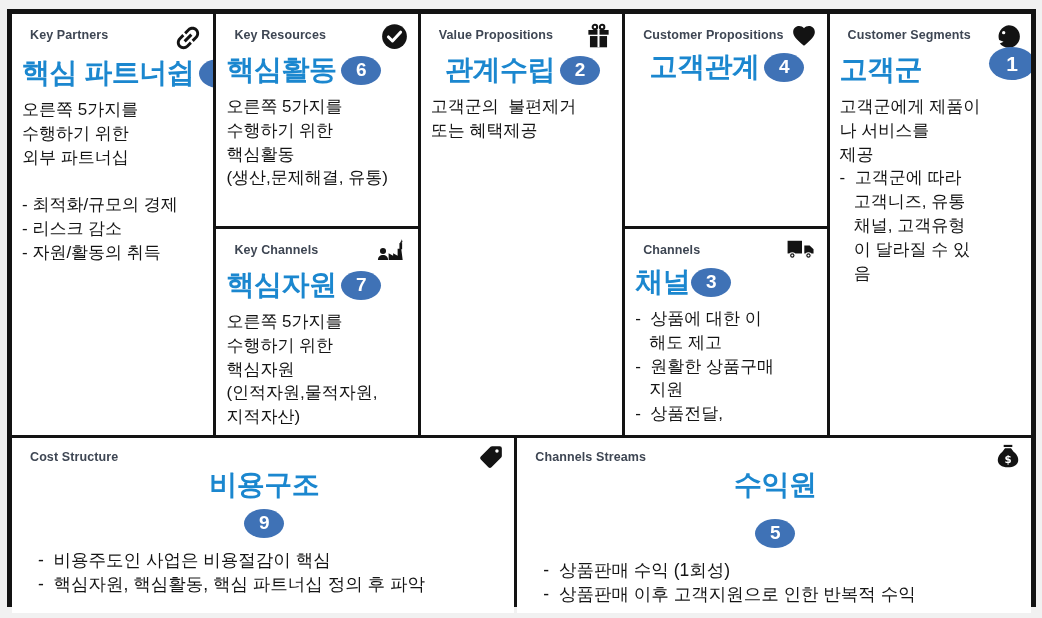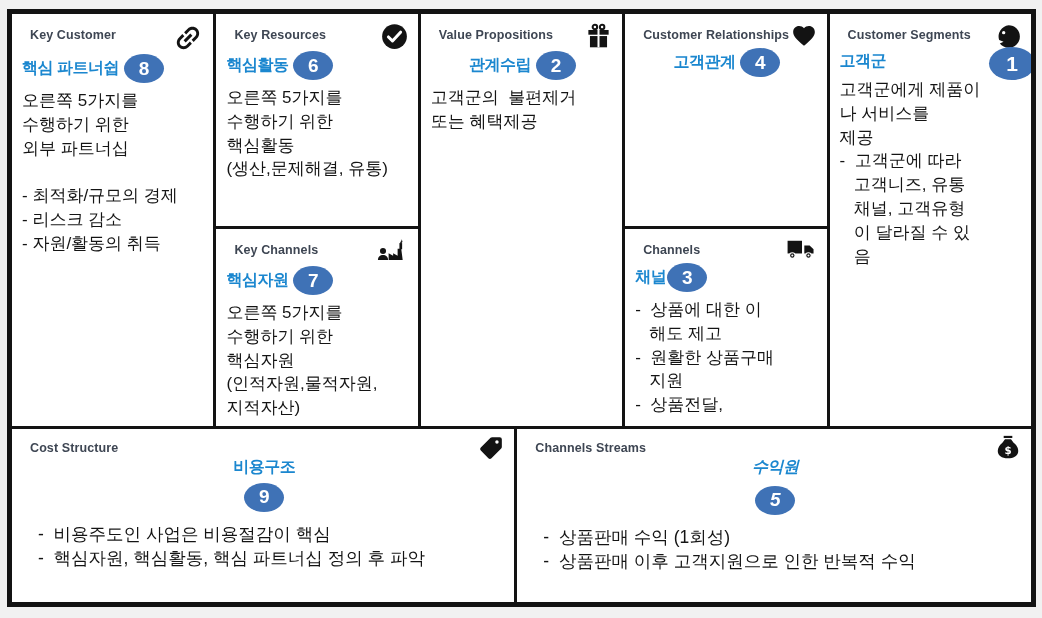--- a/index.html
+++ b/index.html
@@ -45,21 +45,21 @@
     font-size:12.5px;font-weight:600;color:var(--label-gray);
     padding-top:5px;letter-spacing:.1px;
   }
   .sec-icon{flex:0 0 auto;line-height:0;margin-right:2px;}
   .sec-icon svg{display:block;}
   .title-row{
     display:flex;align-items:center;gap:5px;margin-top:1px;
   }
   .title-row.center{justify-content:center;}
   .sec-title{
-    font-size:16px;font-weight:700;color:var(--title-blue);
+    font-size:28px;font-weight:700;color:var(--title-blue);
     letter-spacing:-0.5px;white-space:nowrap;text-align:right;
   }
   .badge{
     display:inline-flex;align-items:center;justify-content:center;
     min-width:40px;height:29px;border-radius:50%;
     background:var(--badge-blue);color:#fff;
     font-size:19px;font-weight:700;
   }
   .badge.big{min-width:46px;height:33px;font-size:21px;}
   .badge-float{position:absolute;top:33px;right:-4px;z-index:3;}
@@ -76,21 +76,21 @@
 </style>
 </head>
 <body>
 
 <div class="canvas">
 
   <div class="top-grid">
 
     <section class="cell span2">
       <div class="sec-head">
-        <span class="sec-label">Key Customer</span>
+        <span class="sec-label">Key Partners</span>
         <span class="sec-icon">
           <svg width="30" height="30" viewBox="0 0 24 24">
               <g transform="rotate(-45 12 12)">
                 <path fill="#131313" d="M3.9 12c0-1.71 1.39-3.1 3.1-3.1h4V6.6H7c-2.98 0-5.4 2.42-5.4 5.4s2.42 5.4 5.4 5.4h4v-2.3H7c-1.71 0-3.1-1.39-3.1-3.1zM8.2 13.2h7.6v-2.4H8.2v2.4zM17 6.6h-4v2.3h4c1.71 0 3.1 1.39 3.1 3.1s-1.39 3.1-3.1 3.1h-4v2.3h4c2.98 0 5.4-2.42 5.4-5.4S19.98 6.6 17 6.6z"></path>
               </g>
             </svg>
         </span>
       </div>
       <div class="title-row">
         <span class="sec-title">핵심 파트너쉽</span>
@@ -165,21 +165,21 @@
       <div class="title-row center">
         <span class="sec-title">관계수립</span>
         <span class="badge">2</span>
       </div>
       <div class="sec-body">고객군의  불편제거
 또는 혜택제공</div>
     </section>
 
     <section class="cell" style="grid-column:4;grid-row:1;">
       <div class="sec-head">
-        <span class="sec-label">Customer Relationships</span>
+        <span class="sec-label">Customer Propositions</span>
         <span class="sec-icon">
           <svg width="26" height="24" viewBox="0 0 24 22">
               <path d="M12 21l-1.45-1.32C5.4 15 2 11.93 2 8.15 2 5.07 4.42 2.65 7.5 2.65c1.74 0 3.41.81 4.5 2.09 1.09-1.28 2.76-2.09 4.5-2.09 3.08 0 5.5 2.42 5.5 5.5 0 3.78-3.4 6.85-8.55 11.53L12 21z" fill="#131313"></path>
             </svg>
         </span>
       </div>
       <div class="title-row center">
         <span class="sec-title">고객관계</span>
         <span class="badge">4</span>
       </div>
@@ -266,21 +266,21 @@
           <svg width="26" height="28" viewBox="0 0 24 26">
               <rect x="8" y="0.8" width="8" height="2" fill="#131313"></rect>
               <path d="M9.2 4h5.6l2.4 3.2c2.6 1.9 4.3 4.8 4.3 7.6 0 4-3.5 6.8-9.5 6.8s-9.5-2.8-9.5-6.8c0-2.8 1.7-5.7 4.3-7.6L9.2 4z" fill="#131313"></path>
               <text x="12" y="17.6" fill="#fff" font-size="9.5" font-weight="bold" text-anchor="middle" font-family="'DejaVu Sans',sans-serif">$</text>
             </svg>
         </span>
       </div>
       <div class="sec-label-row">
         <span class="sec-label">Channels Streams</span>
       </div>
-      <div class="title-row" style="gap:8px;font-style:italic;">
+      <div class="title-row" style="gap:15px;">
         <span class="sec-title">수익원</span>
         <span class="badge">5</span>
       </div>
       <div class="sec-body">-  상품판매 수익 (1회성)
 -  상품판매 이후 고객지원으로 인한 반복적 수익</div>
     </section>
 
   </div>
 </div>
 

